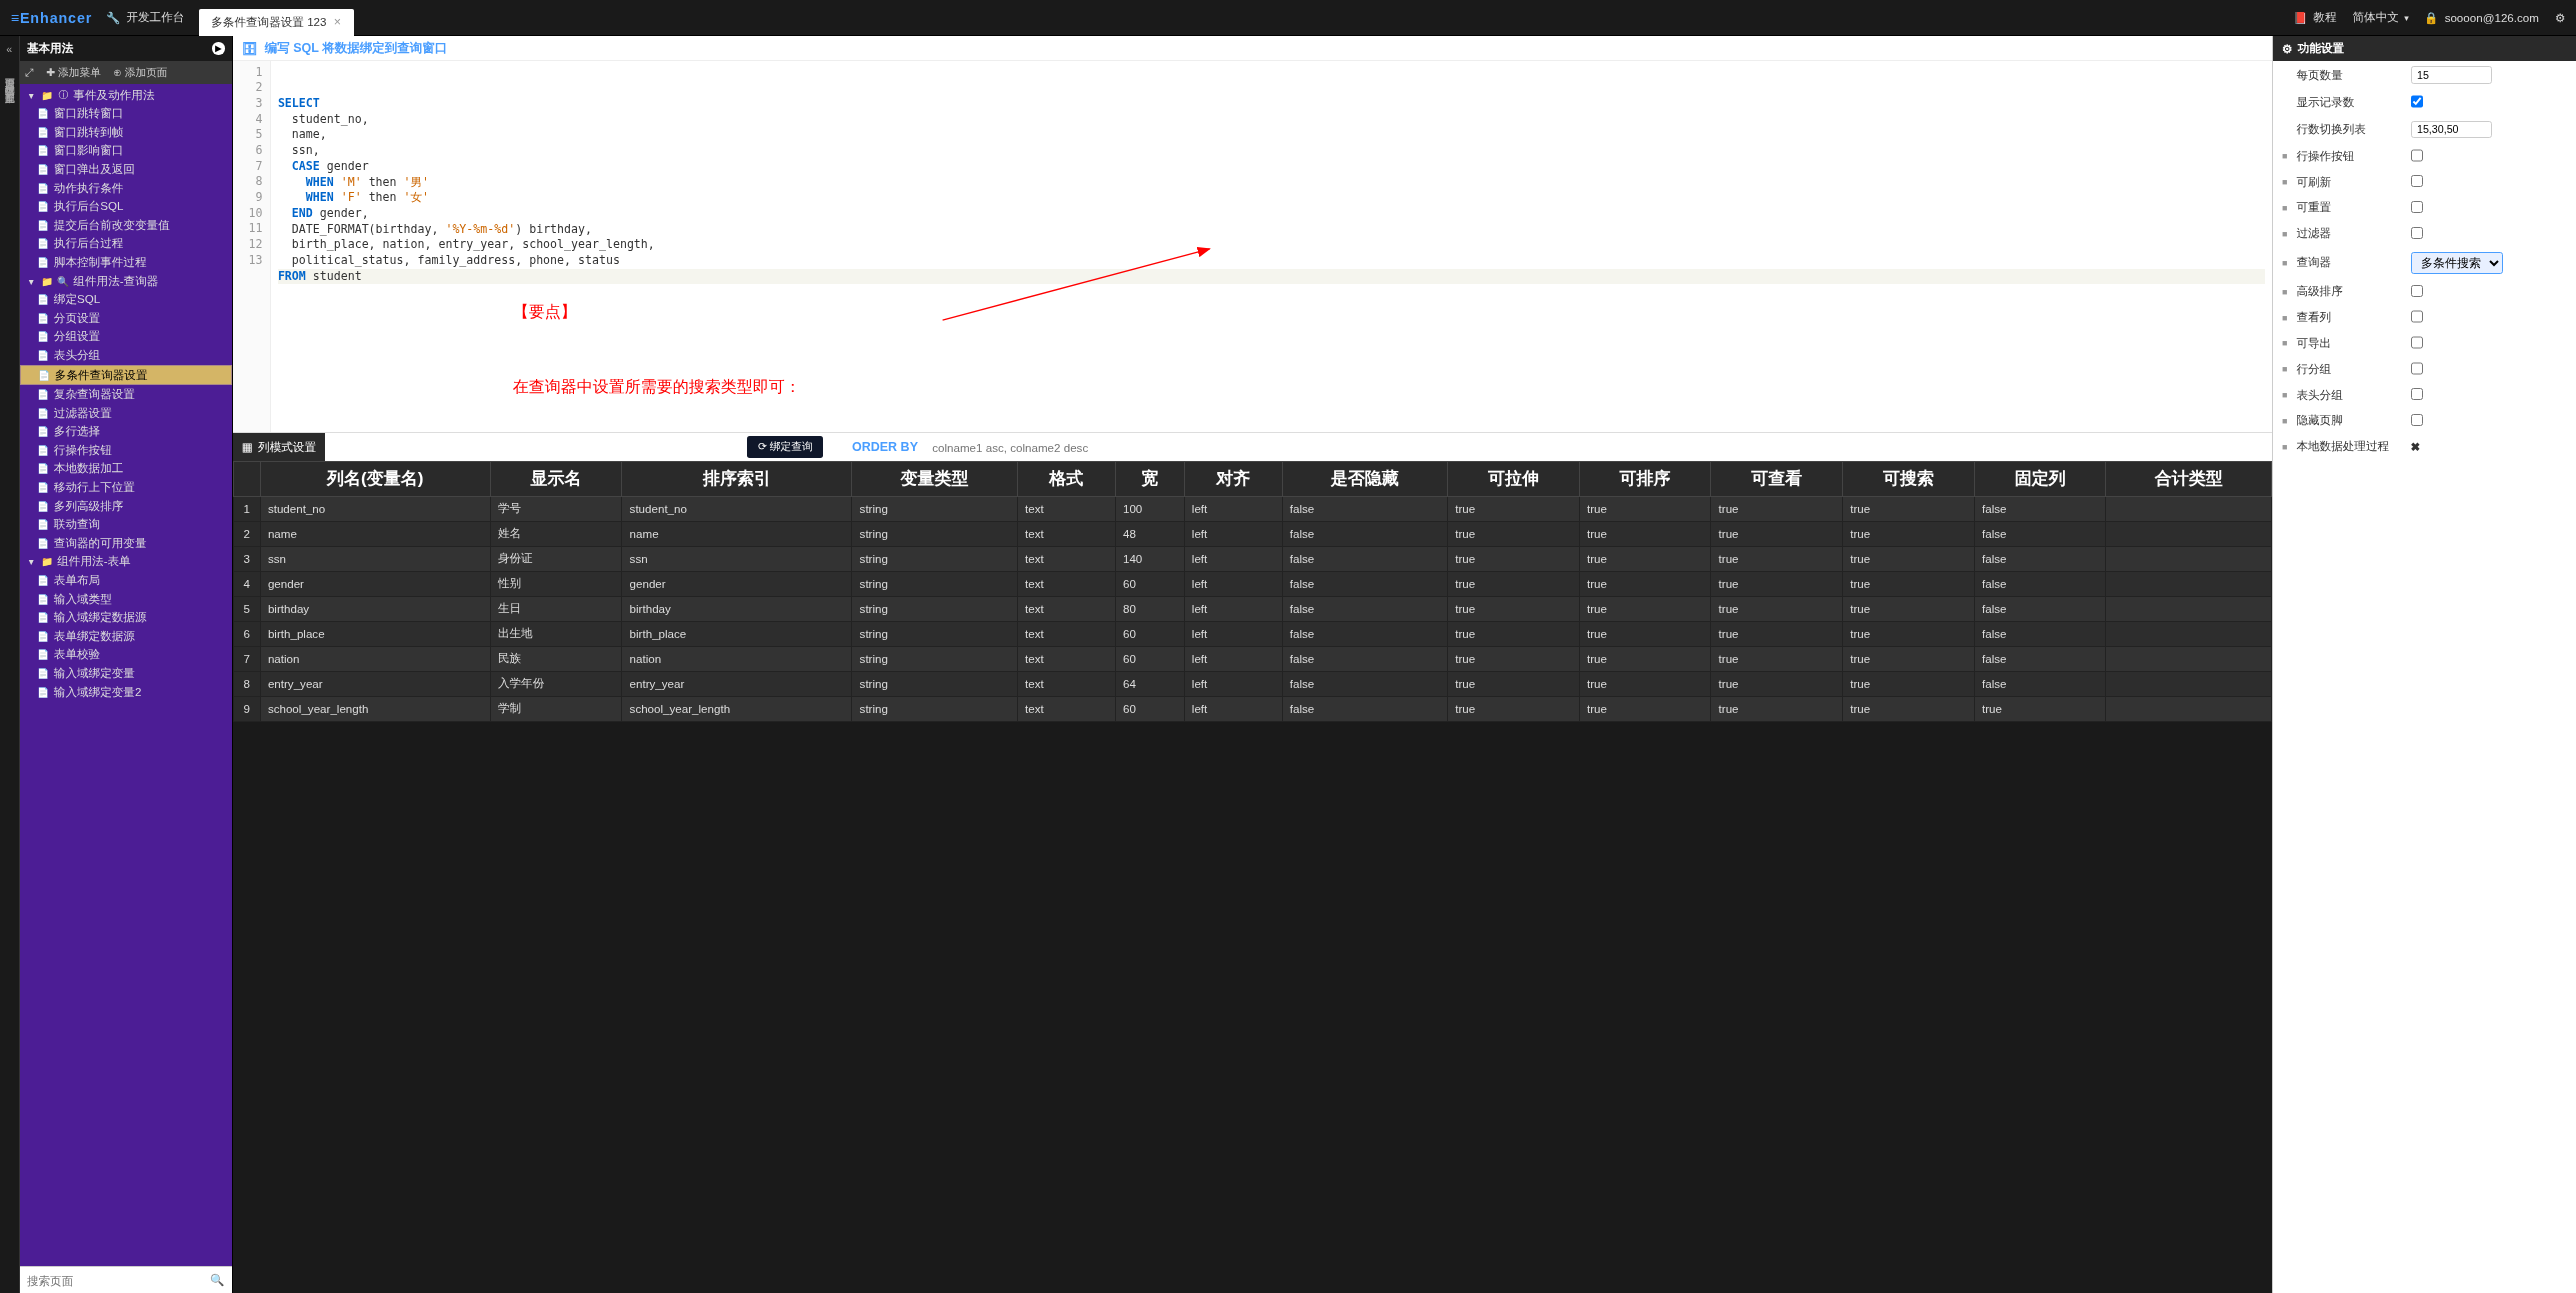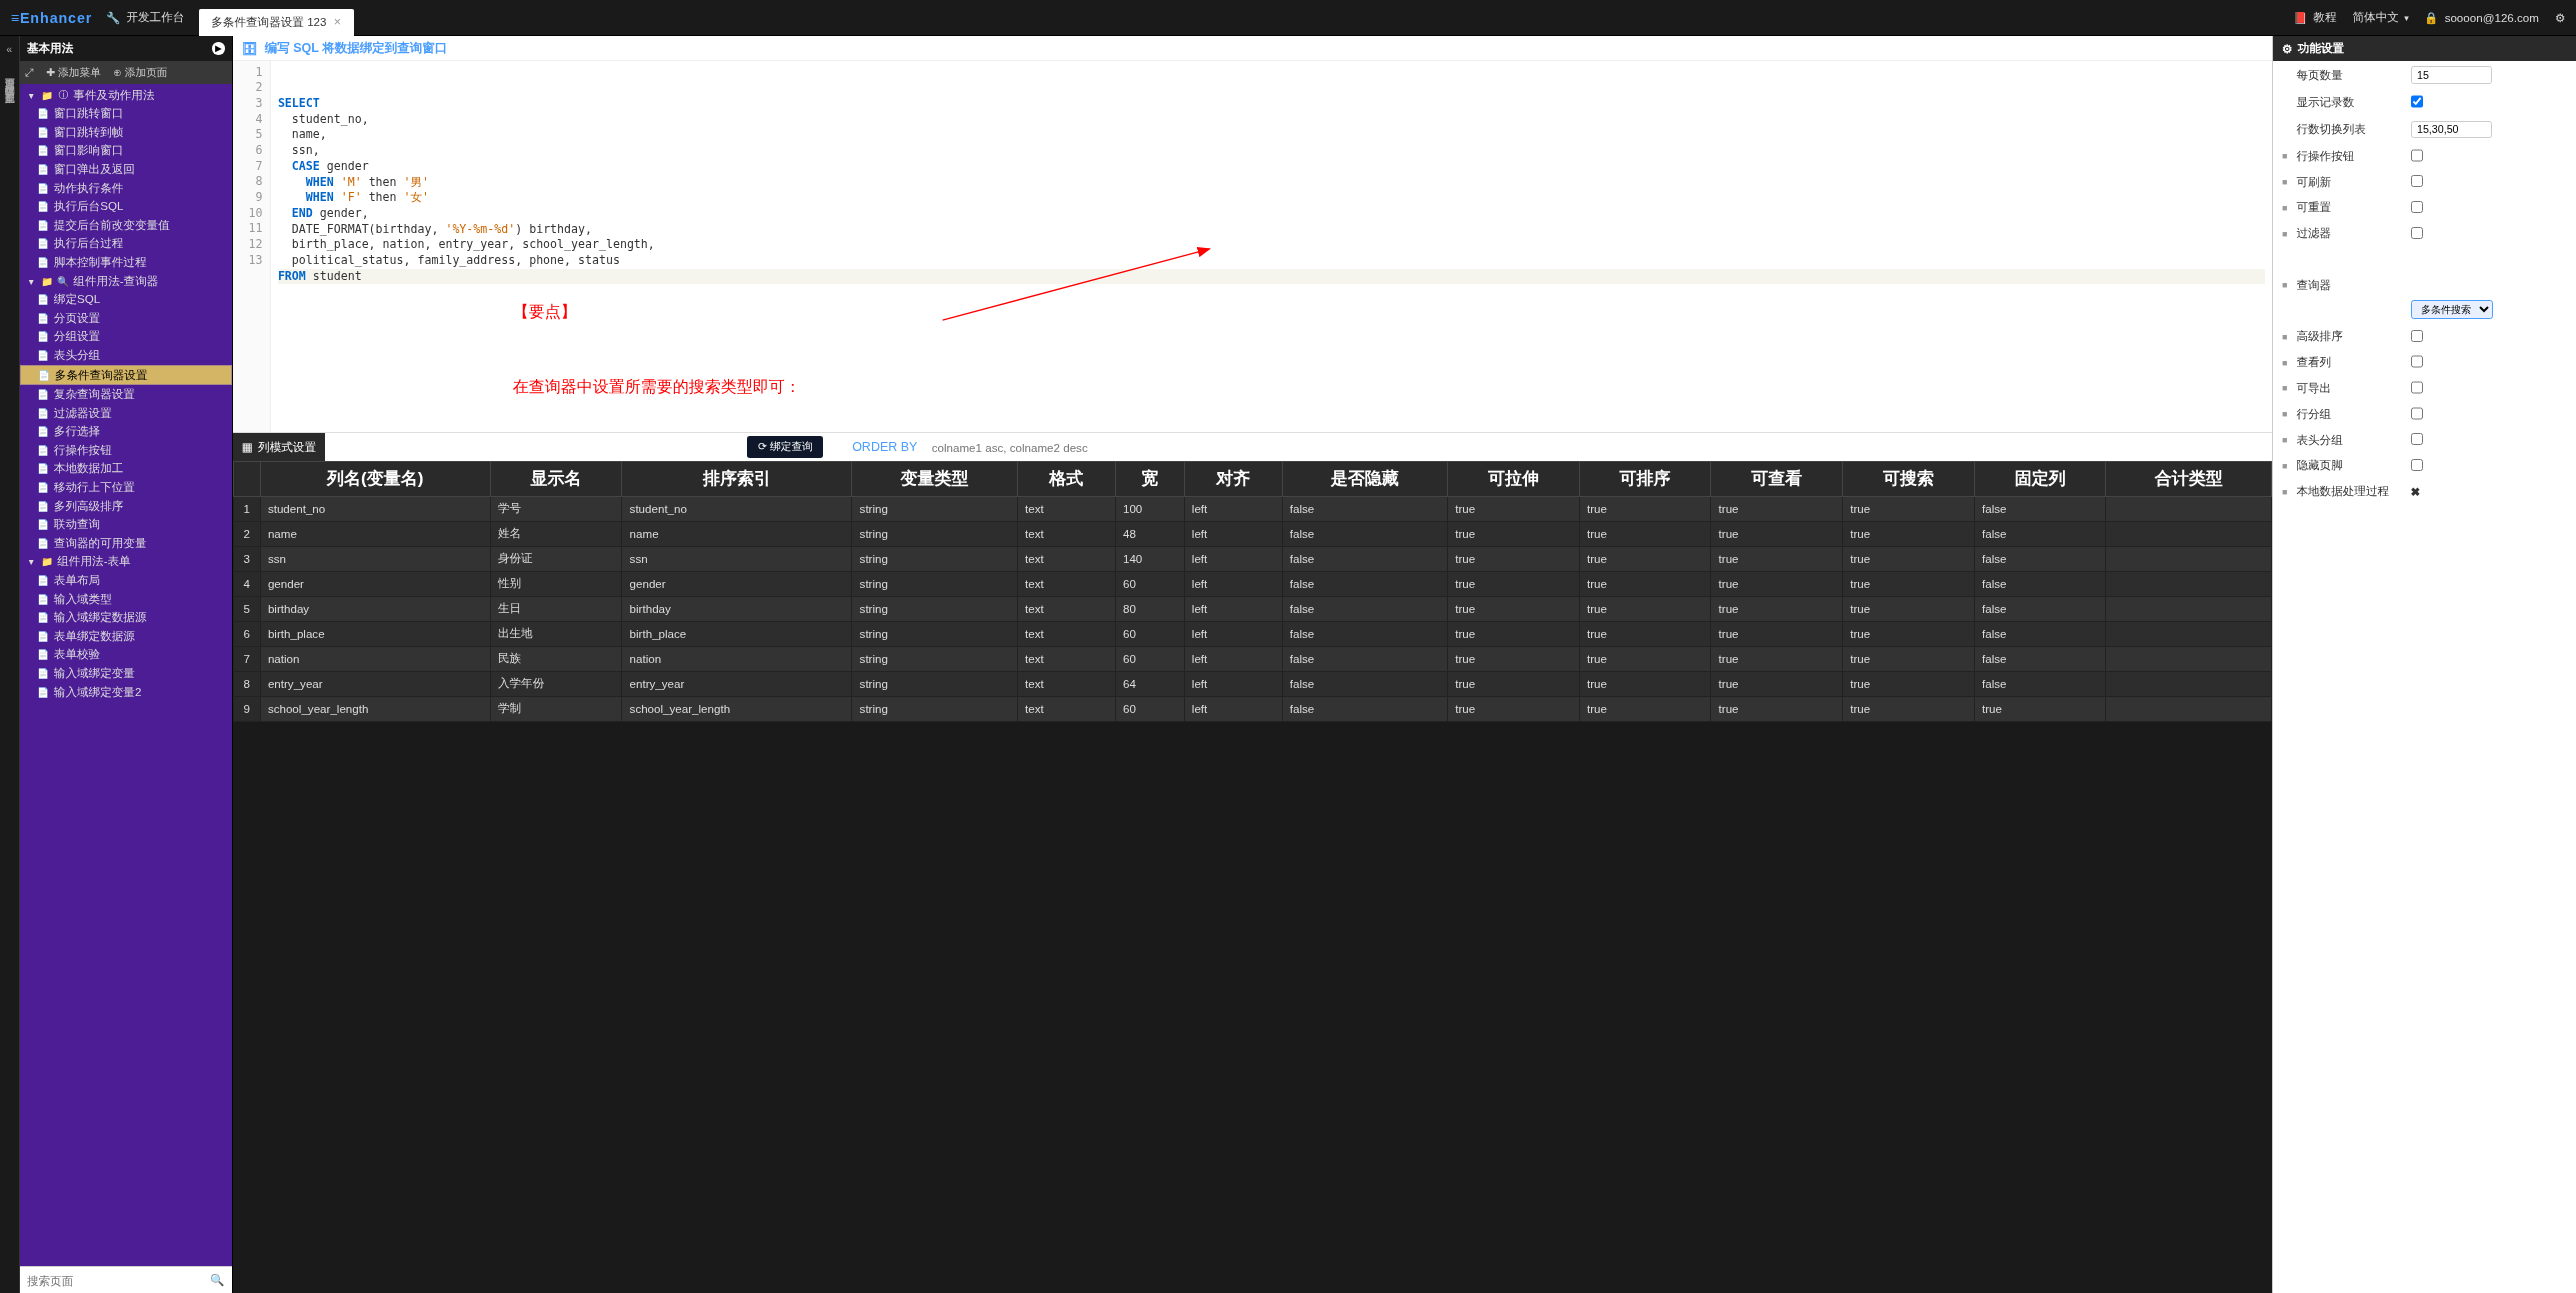--- a/index.html
+++ b/index.html
@@ -56,41 +56,41 @@
 .code-line.current { background: #f5f5ee; }
 
 
 .annotation { position: absolute; left: 242px; top: 188px; color: #ff0000; font-size: 16px; line-height: 25px; pointer-events: none; }
 .arrow-svg { position: absolute; left: 671px; top: 179px; pointer-events: none; }
 
 
 .col-settings-bar { height: 29px; background: #fff; display: flex; align-items: center; padding: 0 0px; gap: 10.7px; border-top: 0.9px solid #ddd; }
 .col-settings-label { background: #2a2a2a; color: #fff; padding: 5.4px 9px; display: flex; align-items: center; gap: 5.4px; font-size: 11.6px; height: 29px; }
 .bind-btn { background: #0f172a; color: #fff; padding: 3.6px 10.7px; border-radius: 2.7px; cursor: pointer; font-size: 10.7px; }
-.orderby-label { color: #4a9eff; font-weight: normal; font-size: 12.5px; margin-left: 18px; }
+.orderby-label { color: #4a9eff; font-weight: bold; font-size: 12.5px; margin-left: 18px; }
 .orderby-input { flex: 1; border: none; outline: none; font-size: 11.6px; color: #999; padding: 3.6px; }
 
 
 .grid { flex: 1; overflow: auto; background: #1a1a1a; }
 .grid table { width: 100%; border-collapse: collapse; }
 .grid th { background: #2a2a2a; color: #fff; padding: 5.4px 7.2px; text-align: center; font-size: 17px; font-weight: bold; border: 0.9px solid #444; }
 .grid td { background: #333; color: #ddd; padding: 4.5px 7.2px; font-size: 11.6px; border: 0.9px solid #222; }
 .grid tr:nth-child(even) td { background: #2d2d2d; }
 .grid .rownum { width: 27px; text-align: center; background: #2a2a2a !important; }
 
 
 .right-panel { width: 304px; background: #fff; border-left: 0.9px solid #ccc; display: flex; flex-direction: column; overflow-y: auto; }
 .right-header { height: 25px; background: #2a2a2a; color: #fff; display: flex; align-items: center; padding: 0 9px; gap: 5.4px; font-weight: bold; }
 .prop-row { display: flex; align-items: center; padding: 5.4px 9px; gap: 7.2px; font-size: 11.6px; }
 .prop-row .bullet { width: 7.2px; color: #999; font-size: 9px; }
 .prop-row .label { width: 107px; color: #333; }
 .prop-row .value { flex: 1; }
 .prop-row input[type=text] { width: 81px; padding: 1.8px 5.4px; border: 0.9px solid #ccc; border-radius: 2.7px; font-size: 10.7px; }
 .prop-row input[type=checkbox] { width: 12.5px; height: 12.5px; }
-.prop-row select { padding: 1.8px 5.4px; border: 0.9px solid #4a9eff; border-radius: 2.7px; font-size: 10px; background: #eef5ff; margin-top: 48px; }
+.prop-row select { padding: 1.8px 5.4px; border: 0.9px solid #4a9eff; border-radius: 2.7px; font-size: 12px; background: #eef5ff; }
 .prop-row select.highlighted { border: 0.9px solid #4a9eff; background: #e8f0ff; }
 .prop-row .clear-x { color: #333; font-weight: bold; cursor: pointer; margin-left: auto; }
 
 
 .bottombar { height: 27px; background: #fff; border-top: 0.9px solid #ccc; display: flex; align-items: center; padding: 0 10.7px; gap: 10.7px; font-size: 11.6px; color: #555; }
 .breadcrumb { display: flex; align-items: center; gap: 7.2px; }
 .breadcrumb .sep { color: #999; }
 .bottombar-spacer { flex: 1; }
 .save-btn { background: #333; color: #fff; padding: 3.6px 12.5px; border-radius: 2.7px; cursor: pointer; display: flex; align-items: center; gap: 5.4px; }
 

